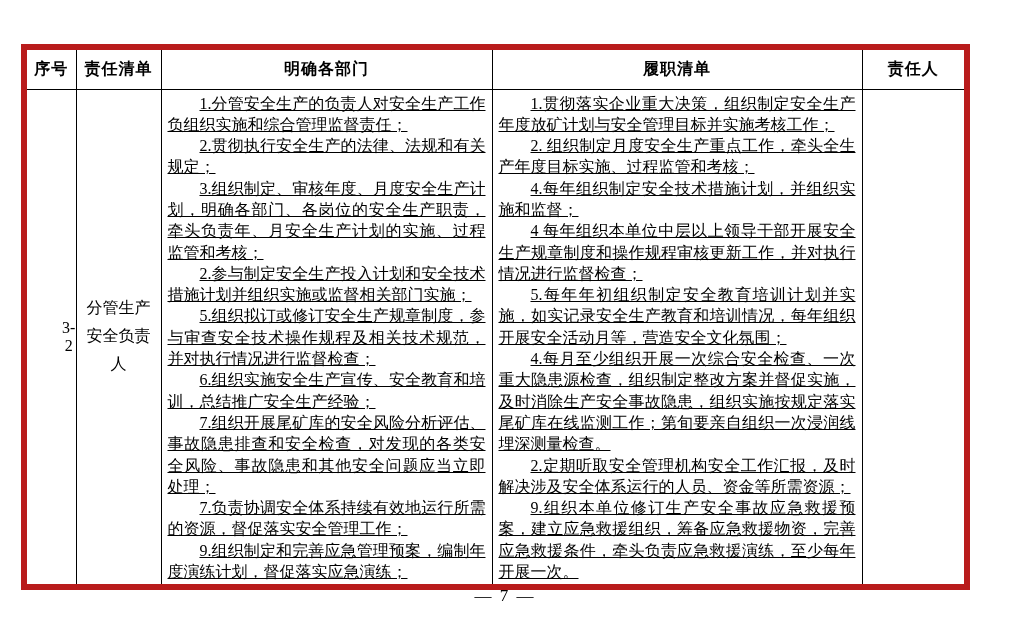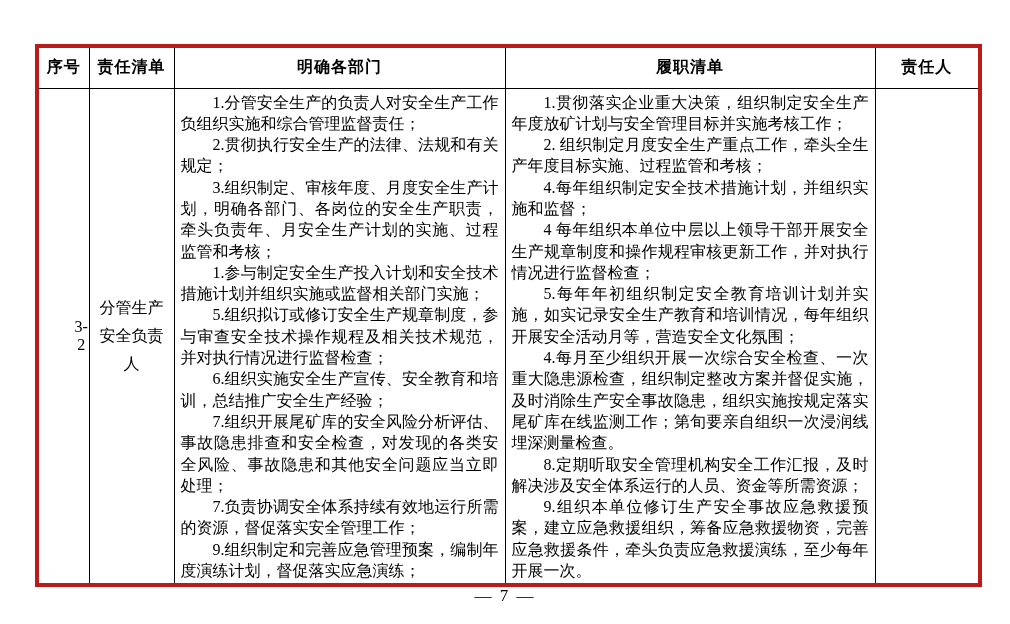--- a/index.html
+++ b/index.html
@@ -4,27 +4,27 @@
 <style>
   * { box-sizing: border-box; margin: 0; padding: 0; }
   html, body { width: 1010px; height: 624px; background: #ffffff; overflow: hidden; }
   body {
     position: relative;
     font-family: "Liberation Serif", "DejaVu Serif", serif;
     color: #000000;
   }
   table.doc-table {
     position: absolute;
-    left: 35px;
+    left: 21px;
     top: 44px;
     width: 943px;
     height: 535px;
     border-collapse: collapse;
     table-layout: fixed;
-    border: 4px solid #b91c1c;
+    border: 6px solid #b91c1c;
   }
   .doc-table th, .doc-table td {
     border: 1px solid #000000;
   }
   .doc-table th {
     height: 42px;
     font-size: 16px;
     font-weight: bold;
     text-align: center;
     vertical-align: middle;
@@ -32,24 +32,26 @@
   }
   td.center-cell {
     text-align: center;
     vertical-align: middle;
     font-size: 16px;
     padding-left: 35px;
   }
   td.position-cell {
     line-height: 28px;
     padding: 0 9px;
+    font-family: Liberation Mono, monospace;
   }
   td.list-cell {
     vertical-align: top;
     padding: 3px 6px 2px 6px;
+    text-decoration: underline;
   }
   .list-cell p {
     font-size: 16px;
     line-height: 21.3px;
     text-indent: 2em;
     text-align: justify;
   }
   .footer {
     position: absolute;
     left: 0;
@@ -81,35 +83,35 @@
     </tr>
   </thead>
   <tbody>
     <tr>
       <td class="center-cell">3-2</td>
       <td class="center-cell position-cell">分管生产安全负责人</td>
       <td class="list-cell">
           <p>1.分管安全生产的负责人对安全生产工作负组织实施和综合管理监督责任；</p>
           <p>2.贯彻执行安全生产的法律、法规和有关规定；</p>
           <p>3.组织制定、审核年度、月度安全生产计划，明确各部门、各岗位的安全生产职责，牵头负责年、月安全生产计划的实施、过程监管和考核；</p>
-          <p>1.参与制定安全生产投入计划和安全技术措施计划并组织实施或监督相关部门实施；</p>
+          <p>2.参与制定安全生产投入计划和安全技术措施计划并组织实施或监督相关部门实施；</p>
           <p>5.组织拟订或修订安全生产规章制度，参与审查安全技术操作规程及相关技术规范，并对执行情况进行监督检查；</p>
           <p>6.组织实施安全生产宣传、安全教育和培训，总结推广安全生产经验；</p>
           <p>7.组织开展尾矿库的安全风险分析评估、事故隐患排查和安全检查，对发现的各类安全风险、事故隐患和其他安全问题应当立即处理；</p>
           <p>7.负责协调安全体系持续有效地运行所需的资源，督促落实安全管理工作；</p>
           <p>9.组织制定和完善应急管理预案，编制年度演练计划，督促落实应急演练；</p>
         </td>
       <td class="list-cell">
           <p>1.贯彻落实企业重大决策，组织制定安全生产年度放矿计划与安全管理目标并实施考核工作；</p>
           <p>2. 组织制定月度安全生产重点工作，牵头全生产年度目标实施、过程监管和考核；</p>
           <p>4.每年组织制定安全技术措施计划，并组织实施和监督；</p>
           <p>4 每年组织本单位中层以上领导干部开展安全生产规章制度和操作规程审核更新工作，并对执行情况进行监督检查；</p>
           <p>5.每年年初组织制定安全教育培训计划并实施，如实记录安全生产教育和培训情况，每年组织开展安全活动月等，营造安全文化氛围；</p>
           <p>4.每月至少组织开展一次综合安全检查、一次重大隐患源检查，组织制定整改方案并督促实施，及时消除生产安全事故隐患，组织实施按规定落实尾矿库在线监测工作；第旬要亲自组织一次浸润线埋深测量检查。</p>
-          <p>8.定期听取安全管理机构安全工作汇报，及时解决涉及安全体系运行的人员、资金等所需资源；</p>
+          <p>2.定期听取安全管理机构安全工作汇报，及时解决涉及安全体系运行的人员、资金等所需资源；</p>
           <p>9.组织本单位修订生产安全事故应急救援预案，建立应急救援组织，筹备应急救援物资，完善应急救援条件，牵头负责应急救援演练，至少每年开展一次。</p>
         </td>
       <td></td>
     </tr>
   </tbody>
 </table>
 
 <div class="footer">— 7 —</div>
 
 </body></html>

